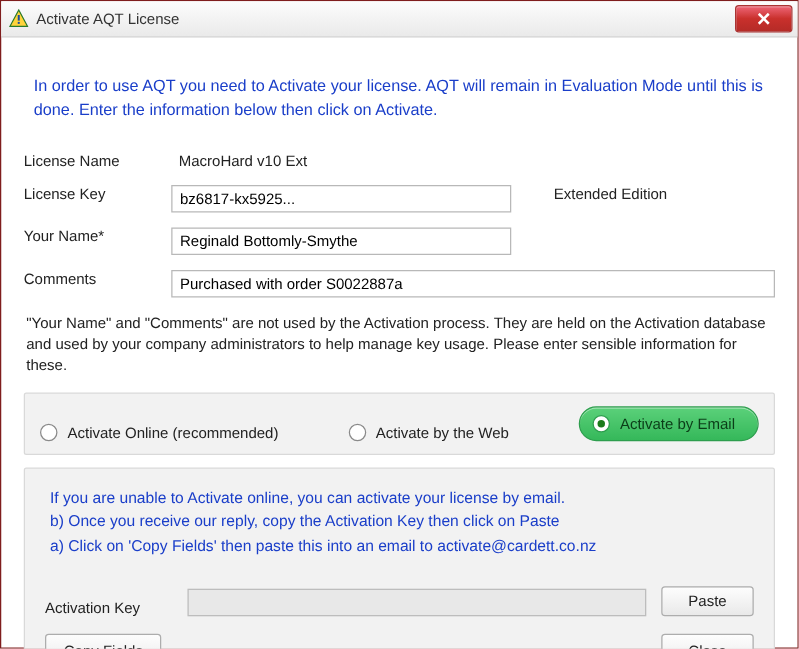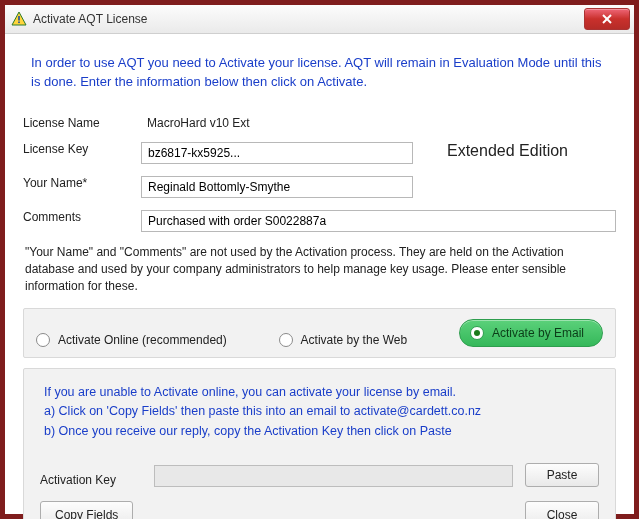--- a/index.html
+++ b/index.html
@@ -1,30 +1,30 @@
 <!DOCTYPE html>
 <html><head>
 <meta charset="utf-8">
 <style>
   html,body{margin:0;padding:0;font-family:"Segoe UI",Tahoma,Arial,sans-serif;font-size:12px;color:#222;background:#fff}
-  .window{width:639px;height:519px;border:5px solid #7f1d1d;box-sizing:border-box;background:#fff;position:relative}
+  .window{width:639px;height:519px;border:1px solid #7f1d1d;box-sizing:border-box;background:#fff;position:relative}
   .titlebar{height:28px;background:linear-gradient(to bottom,#fcfcfc,#eaeaea);border-bottom:1px solid #cfcfcf;display:flex;align-items:center;padding:0 0 0 6px}
   .titlebar .icon{width:16px;height:16px;margin-right:6px;display:flex;align-items:center;justify-content:center}
   .titlebar .ttl{font-size:12px;color:#333}
   .titlebar .spacer{flex:1}
   .closebtn{width:44px;height:20px;margin-right:4px;border:1px solid #a33;border-radius:3px;background:linear-gradient(to bottom,#e67,#c9302c 50%,#b52b27);display:flex;align-items:center;justify-content:center;color:#fff;font-weight:bold;font-size:12px;box-shadow:inset 0 1px 0 rgba(255,255,255,.3)}
   .body{padding:12px 18px 8px 18px}
-  .intro{color:#1a3ec9;font-family:Verdana,Geneva,sans-serif;font-size:13px;line-height:1.45;margin:8px 8px 24px 8px}
+  .intro{color:#1a3ec9;font-family:Verdana,Geneva,sans-serif;font-size:13px;line-height:1.45;margin:18px 8px 24px 8px}
   .row{display:flex;margin-bottom:12px}
   .lbl{width:118px;color:#222;font-size:12px}
   .val-plain{font-size:12px;color:#222;padding-left:6px}
   .txt{height:22px;border:1px solid #b8b8b8;background:#fff;font-size:12px;padding:0 6px;box-sizing:border-box}
   .txt.narrow{width:272px}
   .txt.wide{flex:1}
-  .afterlbl{margin-left:34px;font-size:16px}
+  .afterlbl{margin-left:34px;font-size:12px}
   .note{font-size:12px;color:#222;line-height:1.45;margin:4px 2px 12px 2px}
   .optgrp{border:1px solid #d9d9d9;border-radius:2px;background:#f2f2f2;padding:10px 12px;display:flex;align-items:flex-end;justify-content:space-between;margin-bottom:10px}
   .opt{display:flex;align-items:center;gap:8px;font-size:12px}
   .radio{width:12px;height:12px;border:1px solid #8a8a8a;border-radius:50%;background:#fff;display:inline-flex;align-items:center;justify-content:center}
   .radio.sel::after{content:"";width:6px;height:6px;border-radius:50%;background:#1b7a1b}
   .pill{background:linear-gradient(to bottom,#5bd17a,#35b85a);border:1px solid #2e9e4e;border-radius:14px;height:26px;display:flex;align-items:center;padding:0 18px 0 10px;gap:8px;color:#0b3d18;font-size:12px;box-shadow:inset 0 1px 0 rgba(255,255,255,.4)}
   .pill .radio{border-color:#2e9e4e}
   .emailpanel{border:1px solid #d9d9d9;border-radius:2px;background:#f2f2f2;padding:12px 16px 14px 16px}
   .emailtxt{color:#1a3ec9;font-family:Verdana,Geneva,sans-serif;font-size:12.5px;line-height:1.55;margin:2px 4px 22px 4px}
   .row2{display:flex;align-items:flex-end;gap:12px;margin-bottom:14px}
@@ -93,22 +93,22 @@
       </label>
       <label class="pill">
         <span class="radio sel"></span>
         <span>Activate by Email</span>
       </label>
     </div>
 
     <div class="emailpanel">
       <div class="emailtxt">
         <div>If you are unable to Activate online, you can activate your license by email.</div>
+        <div>b) Once you receive our reply, copy the Activation Key then click on Paste</div>
         <div>a) Click on 'Copy Fields' then paste this into an email to activate@cardett.co.nz</div>
-        <div>b) Once you receive our reply, copy the Activation Key then click on Paste</div>
       </div>
 
       <div class="row2">
         <div class="lbl2">Activation Key</div>
         <input class="keyfield" disabled="" value="" style="">
         <div class="btn small">Paste</div>
       </div>
 
       <div class="row3">
         <div class="btn">Copy Fields</div>

